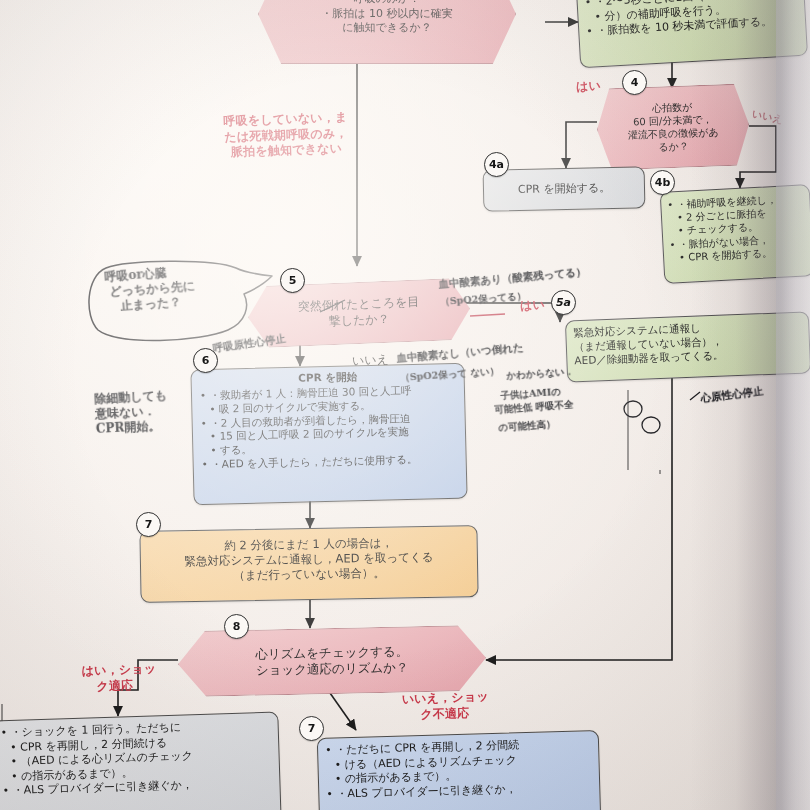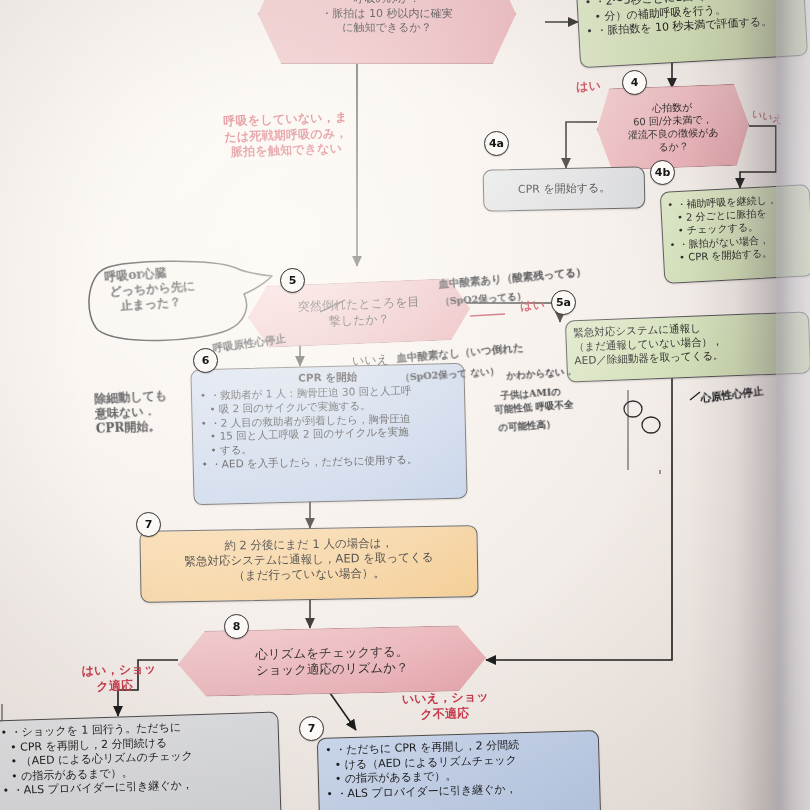--- a/index.html
+++ b/index.html
@@ -165,49 +165,49 @@
   </div>
   <div class="node hex txt" style="left:597px;top:86px;width:152px;height:82px;transform:rotate(-2deg);font-size:10px;">
     <div>
       <div>心拍数が</div>
       <div>60 回/分未満で，</div>
       <div>灌流不良の徴候があ</div>
       <div>るか？</div>
     </div>
   </div>
 
-  <div class="step" style="left:484px;top:131px;">
+  <div class="step" style="left:484px;top:152px;">
     <span>4a</span>
   </div>
   <div class="node box gray txt ctr" style="left:483px;top:168px;width:162px;height:42px;display:flex;align-items:center;justify-content:center;transform:rotate(-1.2deg);">
     <span>CPR を開始する。</span>
   </div>
 
-  <div class="step" style="left:650px;top:160px;">
+  <div class="step" style="left:650px;top:170px;">
     <span>4b</span>
   </div>
   <div class="node box green txt" style="left:662px;top:188px;width:150px;height:92px;transform:rotate(-3deg);font-size:10px;padding:6px 6px;">
     <span class="bl">・補助呼吸を継続し，</span>
     <span class="bl" style="text-indent:0;">2 分ごとに脈拍を</span>
     <span class="bl" style="text-indent:0;">チェックする。</span>
     <span class="bl">・脈拍がない場合，</span>
     <span class="bl" style="text-indent:0;">CPR を開始する。</span>
   </div>
 
   <div class="step" style="left:280px;top:268px;">
     <span>5</span>
   </div>
   <div class="node hex txt" style="left:248px;top:282px;width:222px;height:62px;transform:rotate(-2.3deg);font-size:12px;">
     <div>
       <div>突然倒れたところを目</div>
       <div>撃したか？</div>
     </div>
   </div>
 
-  <div class="step" style="left:551px;top:290px;">
+  <div class="step" style="left:551px;top:290px;font-style:italic;">
     <span>5a</span>
   </div>
   <div class="node box green txt" style="left:566px;top:316px;width:244px;height:62px;transform:rotate(-2.2deg);font-size:10.5px;">
     <div>緊急対応システムに通報し</div>
     <div>（まだ通報していない場合），</div>
     <div>AED／除細動器を取ってくる。</div>
   </div>
 
   <div class="step" style="left:193px;top:348px;">
     <span>6</span>

